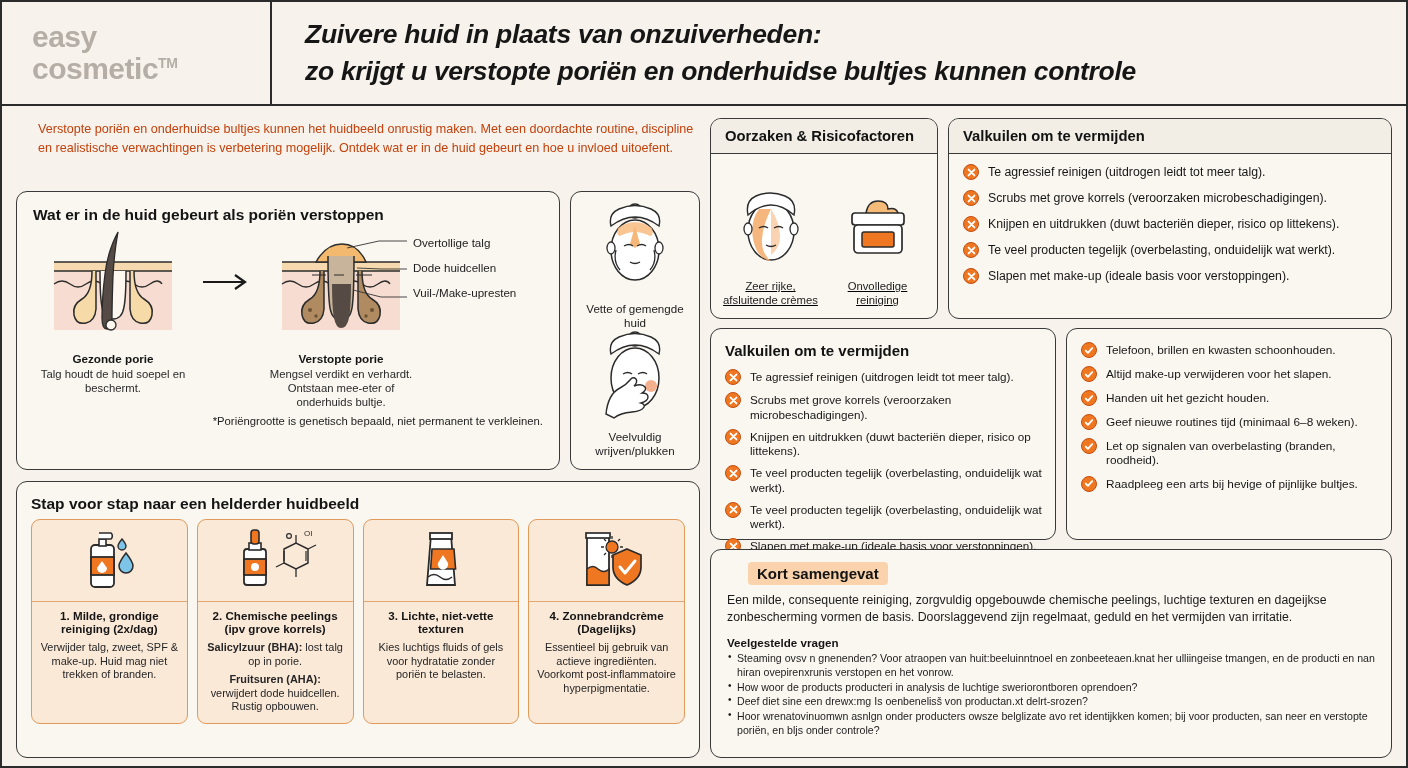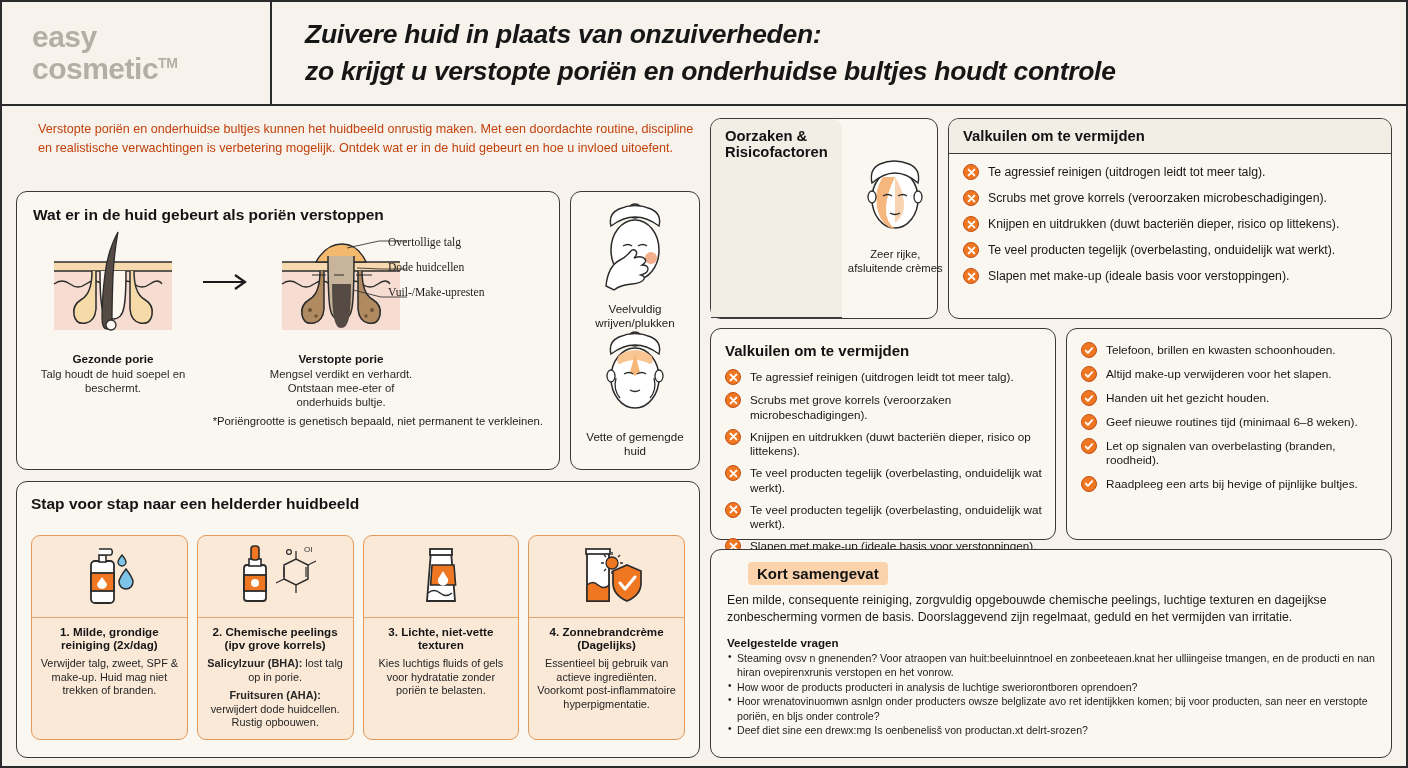--- a/index.html
+++ b/index.html
@@ -79,33 +79,33 @@
   }
 
   
   .pore-panel { flex: 1; padding: 14px 16px 8px 16px; position: relative; }
   .pore-title { font-size: 15.5px; font-weight: bold; color: #141414; margin-bottom: 4px; }
   .pore-stage { display: flex; align-items: flex-start; gap: 4px; position: relative; }
   .pore-item { width: 160px; text-align: center; }
   .pore-arrow { width: 60px; display:flex; align-items:center; justify-content:center; height: 108px; }
   .pore-cap-t { font-size: 11.7px; font-weight: bold; color: #151515; margin-top: 12px; }
   .pore-cap-s { font-size: 11.3px; color: #2a2a2a; line-height: 1.24; margin-top: 2px; }
-  .pore-legend { position: absolute; left: 355px; top: 8px; width: 190px; font-family: Liberation Serif, serif; }
+  .pore-legend { position: absolute; left: 380px; top: 8px; width: 190px; }
   .pore-legend div { font-size: 11.6px; color: #1c1c1c; margin-bottom: 12px; }
   .pore-note { font-size: 11.3px; color: #222; margin-top: 6px; text-align: right; }
 
   
   .faces-panel { width: 130px; padding: 10px 4px; display: flex; flex-direction: column;
                  align-items: center; justify-content: space-around; }
   .face-block { text-align: center; }
   .face-cap { font-size: 11.6px; color: #1c1c1c; line-height: 1.22; margin-top: 4px; }
 
   
   .steps-panel { flex: 1; padding: 13px 14px 12px 14px; }
-  .steps-title { font-size: 15.5px; font-weight: bold; color: #141414; margin-bottom: 22px; }
+  .steps-title { font-size: 15.5px; font-weight: bold; color: #141414; margin-bottom: 6px; }
   .steps-row { display: flex; gap: 9px; }
   .step-card {
     flex: 1;
     background: #fbe9d8;
     border: 1.3px solid #e09a5c;
     border-radius: 9px;
     overflow: hidden;
     display: flex; flex-direction: column;
   }
   .step-icon { height: 82px; display: flex; align-items: center; justify-content: center;
@@ -118,22 +118,22 @@
   
   .panel-head {
     padding: 9px 14px;
     border-bottom: 1.5px solid #3a3a3a;
     background: #f2ede5;
     border-radius: 10px 10px 0 0;
   }
   .panel-head h3 { font-size: 14.8px; font-weight: bold; color: #121212; }
 
   .row-r1 { display: flex; gap: 10px; height: 201px; }
-  .causes { width: 228px; display: flex; flex-direction: row; }
-  .causes-body { flex:1; display: flex; align-items: center; justify-content: space-around; padding: 4px 6px 10px; }
+  .causes { width: 228px; display: flex; flex-direction: column; }
+  .causes-body { flex:1; display: flex; align-items: flex-end; justify-content: space-around; padding: 4px 6px 10px; text-decoration: underline; }
   .cause-item { text-align: center; width: 95px; }
   .cause-cap { font-size: 11.3px; color: #1c1c1c; line-height: 1.22; margin-top: 5px; }
 
   .pitfalls-top { flex: 1; display: flex; flex-direction: column; }
   .list-body { padding: 10px 14px 8px 14px; }
   .li { display: flex; align-items: flex-start; gap: 9px; margin-bottom: 10px; }
   .li:last-child { margin-bottom: 0; }
   .li span.txt { font-size: 12.3px; color: #171717; line-height: 1.22; padding-top: 1px; }
 
   .badge { flex: 0 0 16px; width: 16px; height: 16px; border-radius: 50%;
@@ -178,21 +178,21 @@
 
   <div class="header">
     <div class="logo-cell">
       <div class="logo-text">
         <span>easy</span><br>
         <span>cosmetic</span><span class="logo-tm">TM</span>
       </div>
     </div>
     <div class="title-cell">
       <div class="title-line">Zuivere huid in plaats van onzuiverheden:</div>
-      <div class="title-line">zo krijgt u verstopte poriën en onderhuidse bultjes houdt controle</div>
+      <div class="title-line">zo krijgt u verstopte poriën en onderhuidse bultjes kunnen controle</div>
     </div>
   </div>
 
   <div class="body-area">
 
     <div class="col-left">
 
       <div class="intro">Verstopte poriën en onderhuidse bultjes kunnen het huidbeeld onrustig maken. Met een doordachte routine, discipline en realistische verwachtingen is verbetering mogelijk. Ontdek wat er in de huid gebeurt en hoe u invloed uitoefent.</div>
 
       <div class="row2">
@@ -261,44 +261,44 @@
           </div>
 
           <div class="pore-note">*Poriëngrootte is genetisch bepaald, niet permanent te verkleinen.</div>
         </div>
 
         <div class="card faces-panel">
           <div class="face-block">
             <svg width="86" height="92" viewBox="0 0 86 92">
               <circle cx="43" cy="9" r="7" fill="#fff" stroke="#2b2b2b" stroke-width="1.4"></circle>
               <ellipse cx="43" cy="48" rx="24" ry="30" fill="#fff" stroke="#2b2b2b" stroke-width="1.5"></ellipse>
-              <path d="M19 24 q24 -18 48 0 q3 -12 -8 -17 q-16 -7 -32 0 q-11 5 -8 17 Z" fill="#fff" stroke="#2b2b2b" stroke-width="1.4"></path>
-              <circle cx="59" cy="56" r="6" fill="#f2a278" opacity=".85"></circle>
-              <path d="M31 44 q5 -3 9 0" stroke="#2b2b2b" stroke-width="1.4" fill="none"></path>
-              <path d="M46 44 q5 -3 9 0" stroke="#2b2b2b" stroke-width="1.4" fill="none"></path>
-              <path d="M14 84 q2 -20 14 -26 q6 -3 10 -8 q3 -4 6 -1 q2 3 -2 7 q8 -3 11 1 q2 3 -3 6 q6 0 6 4 q0 4 -7 6 q4 1 3 4 q-2 4 -12 5 q-12 1 -18 6 Z" fill="#fff" stroke="#2b2b2b" stroke-width="1.4"></path>
-            </svg>
-            <div class="face-cap">Veelvuldig wrijven/plukken</div>
-          </div>
-          <div class="face-block">
-            <svg width="86" height="92" viewBox="0 0 86 92">
-              <circle cx="43" cy="9" r="7" fill="#fff" stroke="#2b2b2b" stroke-width="1.4"></circle>
-              <ellipse cx="43" cy="48" rx="24" ry="30" fill="#fff" stroke="#2b2b2b" stroke-width="1.5"></ellipse>
               <path d="M43 24 l-5 18 l5 4 l5 -4 Z" fill="#f7b778"></path>
               <path d="M26 26 q17 -12 34 0 q2 8 -2 8 q-15 -8 -30 0 q-4 0 -2 -8 Z" fill="#f7b778" opacity=".8"></path>
               <path d="M19 24 q24 -18 48 0 q3 -12 -8 -17 q-16 -7 -32 0 q-11 5 -8 17 Z" fill="#fff" stroke="#2b2b2b" stroke-width="1.4"></path>
               <ellipse cx="19" cy="46" rx="4" ry="6" fill="#fff" stroke="#2b2b2b" stroke-width="1.3"></ellipse>
               <ellipse cx="67" cy="46" rx="4" ry="6" fill="#fff" stroke="#2b2b2b" stroke-width="1.3"></ellipse>
               <path d="M32 44 q5 -3 9 0" stroke="#2b2b2b" stroke-width="1.4" fill="none"></path>
               <path d="M45 44 q5 -3 9 0" stroke="#2b2b2b" stroke-width="1.4" fill="none"></path>
               <path d="M38 60 q5 3 10 0" stroke="#2b2b2b" stroke-width="1.4" fill="none"></path>
               <path d="M24 48 q-3 12 4 20" stroke="#2b2b2b" stroke-width="1.3" fill="none"></path>
               <path d="M62 48 q3 12 -4 20" stroke="#2b2b2b" stroke-width="1.3" fill="none"></path>
             </svg>
             <div class="face-cap">Vette of gemengde huid</div>
+          </div>
+          <div class="face-block">
+            <svg width="86" height="92" viewBox="0 0 86 92">
+              <circle cx="43" cy="9" r="7" fill="#fff" stroke="#2b2b2b" stroke-width="1.4"></circle>
+              <ellipse cx="43" cy="48" rx="24" ry="30" fill="#fff" stroke="#2b2b2b" stroke-width="1.5"></ellipse>
+              <path d="M19 24 q24 -18 48 0 q3 -12 -8 -17 q-16 -7 -32 0 q-11 5 -8 17 Z" fill="#fff" stroke="#2b2b2b" stroke-width="1.4"></path>
+              <circle cx="59" cy="56" r="6" fill="#f2a278" opacity=".85"></circle>
+              <path d="M31 44 q5 -3 9 0" stroke="#2b2b2b" stroke-width="1.4" fill="none"></path>
+              <path d="M46 44 q5 -3 9 0" stroke="#2b2b2b" stroke-width="1.4" fill="none"></path>
+              <path d="M14 84 q2 -20 14 -26 q6 -3 10 -8 q3 -4 6 -1 q2 3 -2 7 q8 -3 11 1 q2 3 -3 6 q6 0 6 4 q0 4 -7 6 q4 1 3 4 q-2 4 -12 5 q-12 1 -18 6 Z" fill="#fff" stroke="#2b2b2b" stroke-width="1.4"></path>
+            </svg>
+            <div class="face-cap">Veelvuldig wrijven/plukken</div>
           </div>
         </div>
       </div>
 
       <div class="card steps-panel">
         <div class="steps-title">Stap voor stap naar een helderder huidbeeld</div>
         <div class="steps-row">
 
           <div class="step-card">
             <div class="step-icon">
@@ -581,20 +581,20 @@
         </div>
       </div>
 
       <div class="card summary">
         <div class="chip">Kort samengevat</div>
         <div class="summary-p">Een milde, consequente reiniging, zorgvuldig opgebouwde chemische peelings, luchtige texturen en dageijkse zonbescherming vormen de basis. Doorslaggevend zijn regelmaat, geduld en het vermijden van irritatie.</div>
         <div class="faq-h">Veelgestelde vragen</div>
         <ul class="faq-list">
           <li>Steaming ovsv n ɡnenenden? Voor atraopen van huit:beeluinntnoel en zonbeeteaen.knat her ulliingeise tmangen, en de producti en nan hiran ovepirenxrunis verstopen en het vonrow.</li>
           <li>How woor de products producteri in analysis de luchtige sweriorontboren oprendoen?</li>
+          <li>Deef diet sine een drewx:mg Is oenbenelisš von productan.xt delrt-srozen?</li>
           <li>Hoor wrenatovinuomwn asnlgn onder producters owsze belglizate avo ret identijkken komen; bij voor producten, san neer en verstopte poriën, en bljs onder controle?</li>
-          <li>Deef diet sine een drewx:mg Is oenbenelisš von productan.xt delrt-srozen?</li>
         </ul>
       </div>
 
     </div>
   </div>
 </div>
 
 </body></html>

